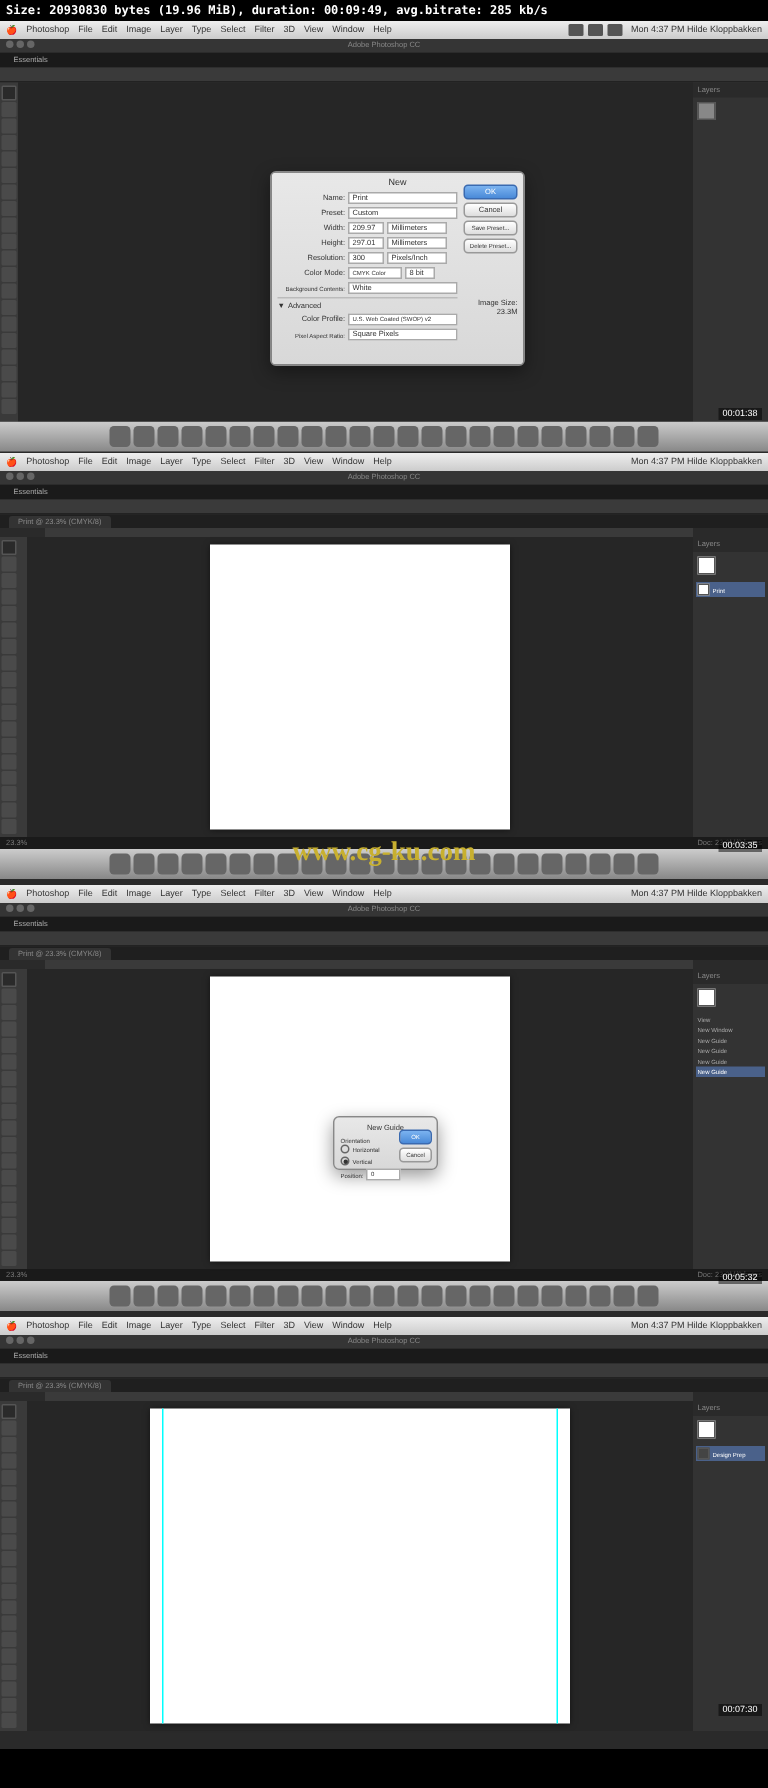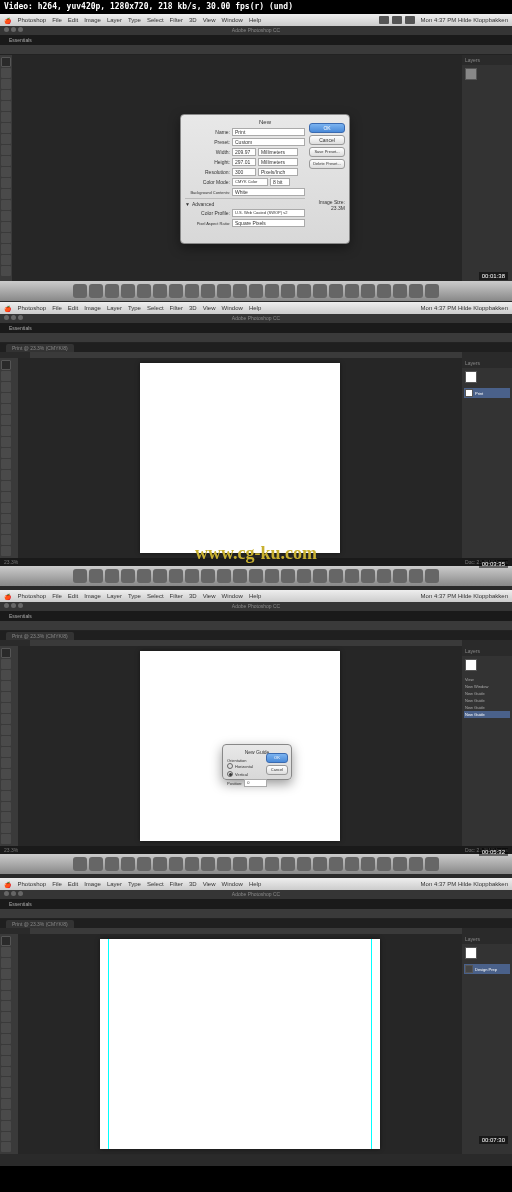--- a/index.html
+++ b/index.html
@@ -49,21 +49,21 @@
 .watermark { position: absolute; left: 50%; transform: translateX(-50%); font-size: 18px; font-weight: bold; color: #c8b030; font-family: Georgia, serif; z-index: 100; pointer-events: none; }
 .radio { width: 6px; height: 6px; border: 1px solid #666; border-radius: 50%; display: inline-block; }
 .radio.on::after { content:''; display:block; width:3px; height:3px; background:#333; border-radius:50%; margin:1px; }
 .timestamp { position: absolute; right: 4px; bottom: 22px; font-size: 6px; color: #fff; background: rgba(0,0,0,0.5); padding: 1px 3px; }
 .dc1{background:#5ab0e0}.dc2{background:#e0a030}.dc3{background:#9040c0}.dc4{background:#d04050}.dc5{background:#40a060}.dc6{background:#4060c0}
 </style>
 </head>
 <body>
 
 <div class="meta">
-<div>Video: h264, yuv420p, 1280x720, 218 kb/s, 30.00 fps(r) (und)</div>
+<div>Size: 20930830 bytes (19.96 MiB), duration: 00:09:49, avg.bitrate: 285 kb/s</div>
 </div>
 
 <div class="shot">
 <div class="menubar">
 <span>🍎</span>
 <span>Photoshop</span>
 <span>File</span>
 <span>Edit</span>
 <span>Image</span>
 <span>Layer</span>
@@ -285,21 +285,21 @@
             <span class="layer-thumb"></span>
             <span>Print</span>
           </div>
 </div>
 </div>
 </div>
 <div class="statusbar">
       <span>23.3%</span>
       <span>Doc: 23.3M/0 bytes</span>
     </div>
-<div class="watermark" style="bottom:26px">www.cg-ku.com</div>
+<div class="watermark" style="bottom:12px">www.cg-ku.com</div>
 <div class="timestamp">00:03:35</div>
 <div class="dock">
 <div class="di dc1"></div>
       <div class="di dc2"></div>
       <div class="di dc3"></div>
       <div class="di dc4"></div>
       <div class="di dc5"></div>
       <div class="di dc6"></div>
       <div class="di dc1"></div>
       <div class="di dc2"></div>

